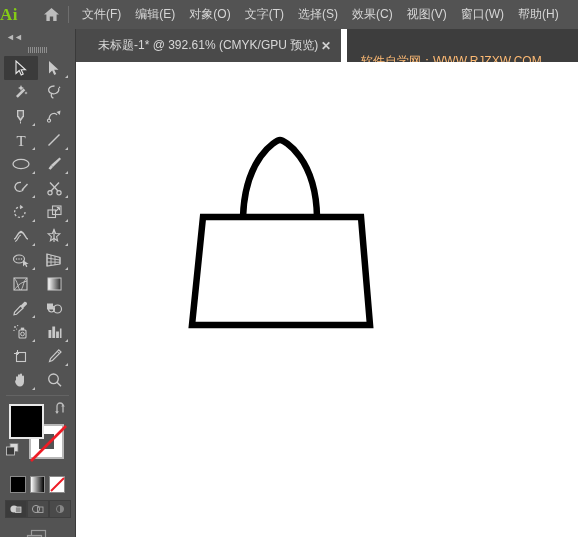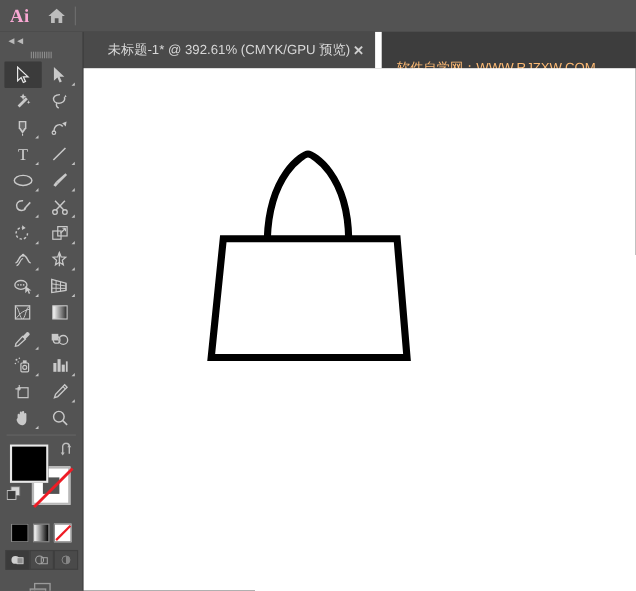--- a/index.html
+++ b/index.html
@@ -10,21 +10,21 @@
     overflow:hidden;
   }
   #app { position:relative; width:578px; height:537px; background:#535353; }
 
   
   .menubar {
     position:absolute; left:0; top:0; width:578px; height:29px;
     background:#535353; display:flex; align-items:center;
   }
   .ai-logo {
-    width:36px; text-align:center; color:#f9a8d4;
+    width:36px; color:#84cc16;
     font-size:17px; font-weight:bold; letter-spacing:0.5px;
     font-family:"Liberation Serif", serif;
   }
   .home-ico { width:30px; display:flex; align-items:center; justify-content:center; }
   .menu-div { width:1px; height:17px; background:#6e6e6e; margin:0 6px 0 2px; }
   .menu-items { display:flex; align-items:center; }
   .menu-item {
     color:#d6d6d6; font-size:12px; padding:0 7px; line-height:29px;
     white-space:nowrap; cursor:default;
   }
@@ -148,20 +148,31 @@
 <div id="app">
 
   <div class="menubar">
     <div class="ai-logo">Ai</div>
     <div class="home-ico">
       <svg width="17" height="15" viewBox="0 0 17 15">
         <path d="M8.5 1 L16 7.5 L13.6 7.5 L13.6 14 L10.2 14 L10.2 9.6 L6.8 9.6 L6.8 14 L3.4 14 L3.4 7.5 L1 7.5 Z" fill="#bdbdbd"></path>
       </svg>
     </div>
     <div class="menu-div"></div>
+    <div class="menu-items">
+      <div class="menu-item">文件(F)</div>
+      <div class="menu-item">编辑(E)</div>
+      <div class="menu-item">对象(O)</div>
+      <div class="menu-item">文字(T)</div>
+      <div class="menu-item">选择(S)</div>
+      <div class="menu-item">效果(C)</div>
+      <div class="menu-item">视图(V)</div>
+      <div class="menu-item">窗口(W)</div>
+      <div class="menu-item">帮助(H)</div>
+    </div>
   </div>
 
   <div class="tabbar">
     <div class="tab-strip-bg"></div>
     <div class="doc-tab">
       <span class="doc-tab-title">未标题-1* @ 392.61% (CMYK/GPU 预览)</span>
       <span class="tab-close">✕</span>
     </div>
     <div class="watermark">软件自学网：WWW.RJZXW.COM</div>
   </div>

